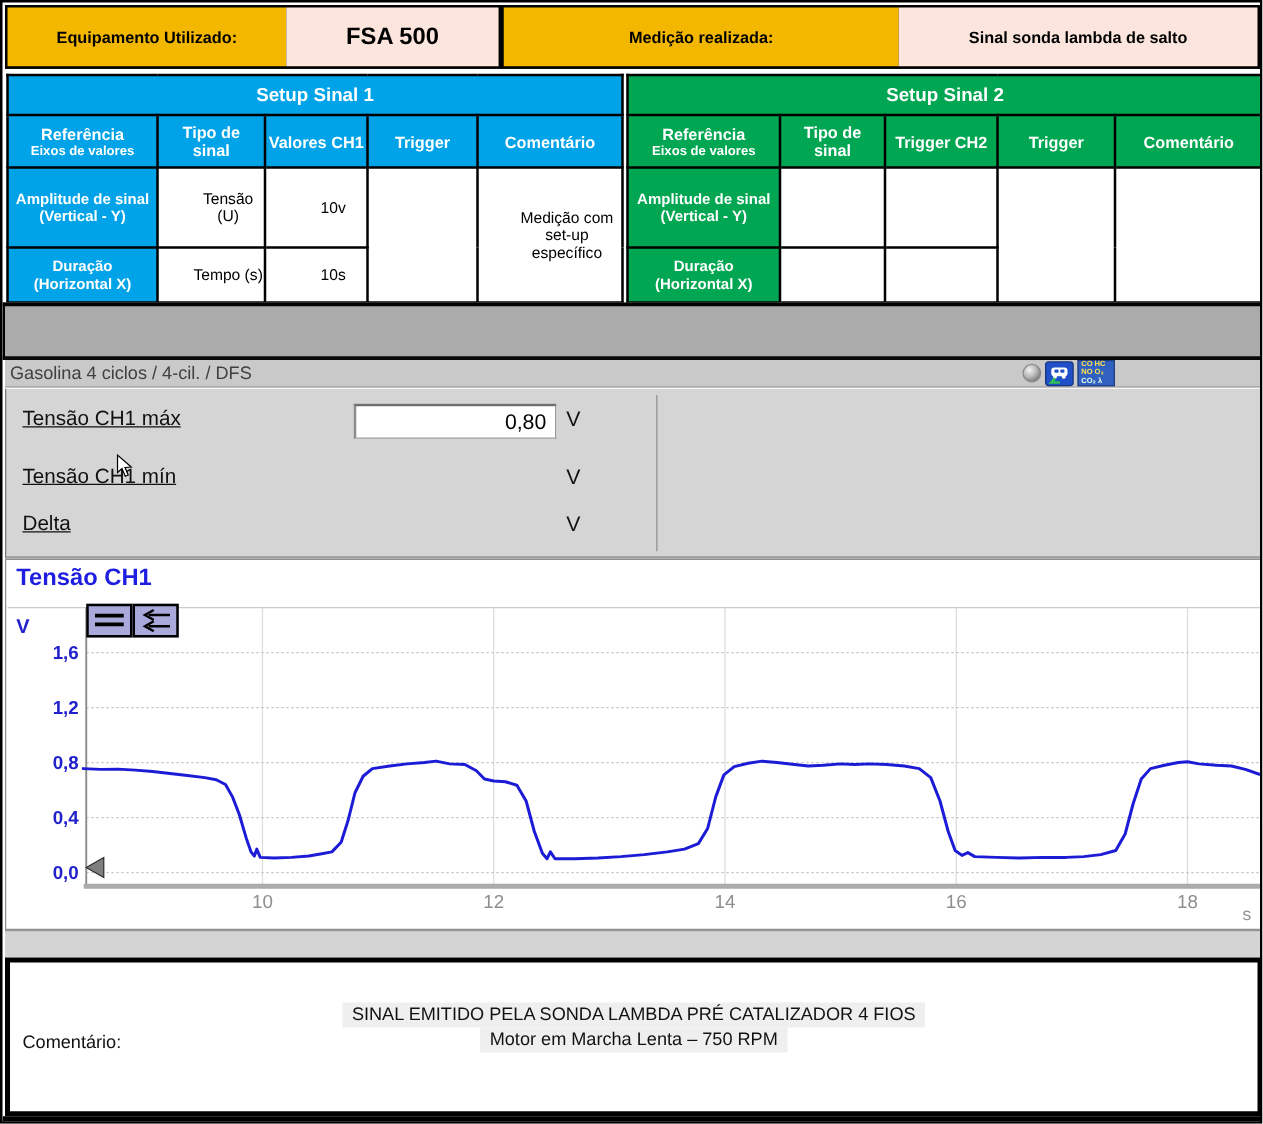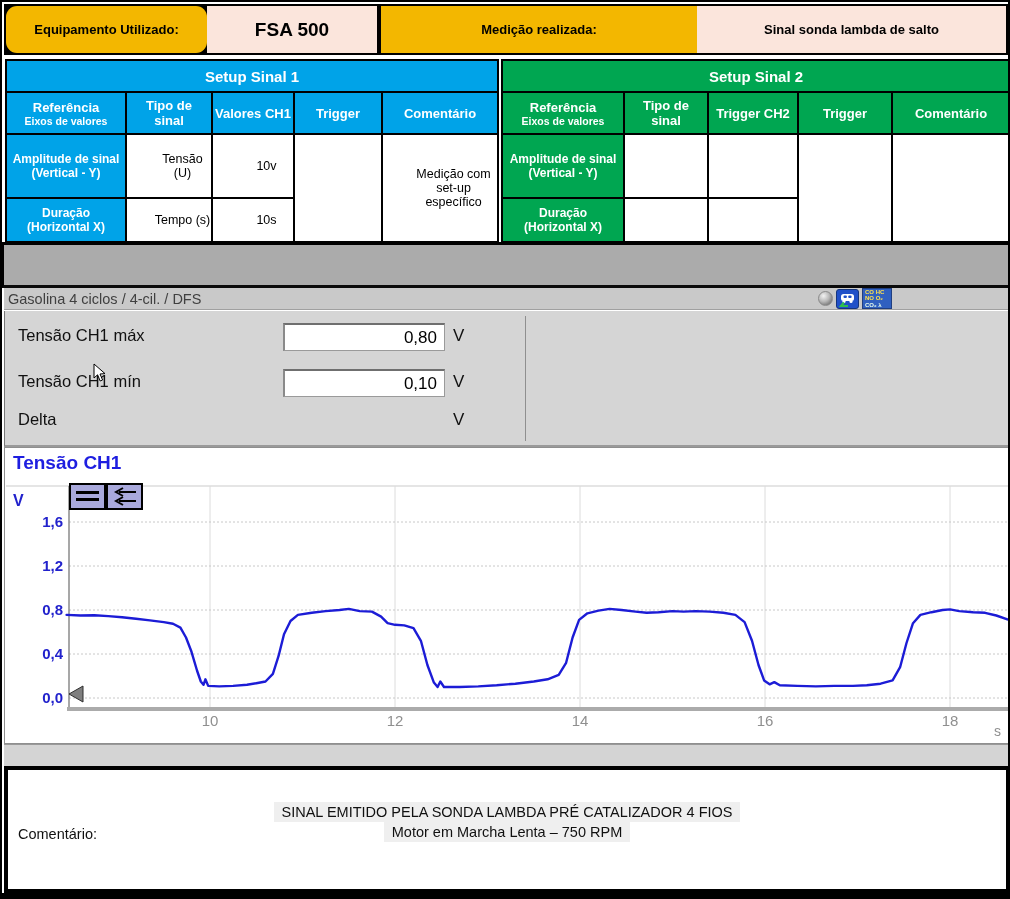--- a/index.html
+++ b/index.html
@@ -13,21 +13,21 @@
   
   #header-row {
     position:absolute; top:2px; left:2px; width:1004px; height:51px;
     display:flex; border:2px solid #000; background:#000;
   }
   .hd-cell { display:flex; align-items:center; justify-content:center; height:100%; }
   .hd-yellow { background:#F3B700; }
   .hd-pink { background:#FBE5DC; }
   .hd-label { font-size:13px; font-weight:bold; }
   .hd-divider { width:4px; background:#000; height:100%; }
-  #hd-equip-label { width:201px;border-radius:11px; }
+  #hd-equip-label { width:223px; }
   #hd-equip-value { width:170px; font-size:19px; font-weight:bold; }
   #hd-med-label { width:316px; }
   #hd-med-value { flex:1; }
 
   
   .setup-table { position:absolute; top:57px; border-collapse:collapse; table-layout:fixed; }
   #setup1 { left:3px; width:492px; }
   #setup2 { left:499px; width:508px; }
   .setup-table td { border:2px solid #000; text-align:center; vertical-align:middle; }
   .setup-table .title-row td { height:32px; color:#fff; font-weight:bold; font-size:15px; }
@@ -71,21 +71,21 @@
   .gas-row { font-size:6px; color:#FFE14D; font-weight:bold; letter-spacing:0; }
   .gas-row:last-child { color:#eaffea; }
 
   
   #measure-panel {
     position:absolute; top:309px; left:2px; width:1006px; height:136px;
     background:#D5D5D5; border-left:1px solid #777; border-right:1px solid #777;
     border-bottom:2px solid #9a9a9a;
   }
   .m-row { position:absolute; left:0; width:100%; height:28px; }
-  .m-label { position:absolute; left:13px; top:3px; font-size:16.5px; color:#111; }
+  .m-label { position:absolute; left:13px; top:3px; font-size:16.5px; color:#111;text-decoration:underline; }
   .m-input {
     position:absolute; left:278px; top:0; width:162px; height:28px;
     background:#fff; border:1px solid #9a9a9a; border-top:2px solid #6f6f6f; border-left:2px solid #8a8a8a;
     font-size:17px; text-align:right; padding-right:7px; font-family:inherit; color:#000;
   }
   .m-unit { position:absolute; left:448px; top:3px; font-size:17px; color:#111; }
   #m-divider { position:absolute; left:520px; top:5px; height:125px; width:1px; background:#8f8f8f; }
   #mouse-cursor { position:absolute; left:88px; top:52px; }
 
   
@@ -235,21 +235,20 @@
   </div>
 
   <div id="measure-panel">
     <div class="m-row" style="top:12px;">
       <span class="m-label">Tensão CH1 máx</span>
       <input class="m-input" type="text" readonly="" value="0,80" style="">
       <span class="m-unit">V</span>
     </div>
     <div class="m-row" style="top:58px;">
       <span class="m-label">Tensão CH1 mín</span>
-      <input class="m-input" type="text" readonly="" value="0,10" style="">
       <span class="m-unit">V</span>
     </div>
     <div class="m-row" style="top:96px;">
       <span class="m-label">Delta</span>
       <span class="m-unit">V</span>
     </div>
     <div id="m-divider"></div>
     <svg id="mouse-cursor" width="14" height="20" viewBox="0 0 14 20">
       <path d="M1,1 L1,15 L4.6,11.8 L7.2,18 L9.6,17 L7,11 L12,10.6 Z" fill="#fff" stroke="#000" stroke-width="1"></path>
     </svg>

